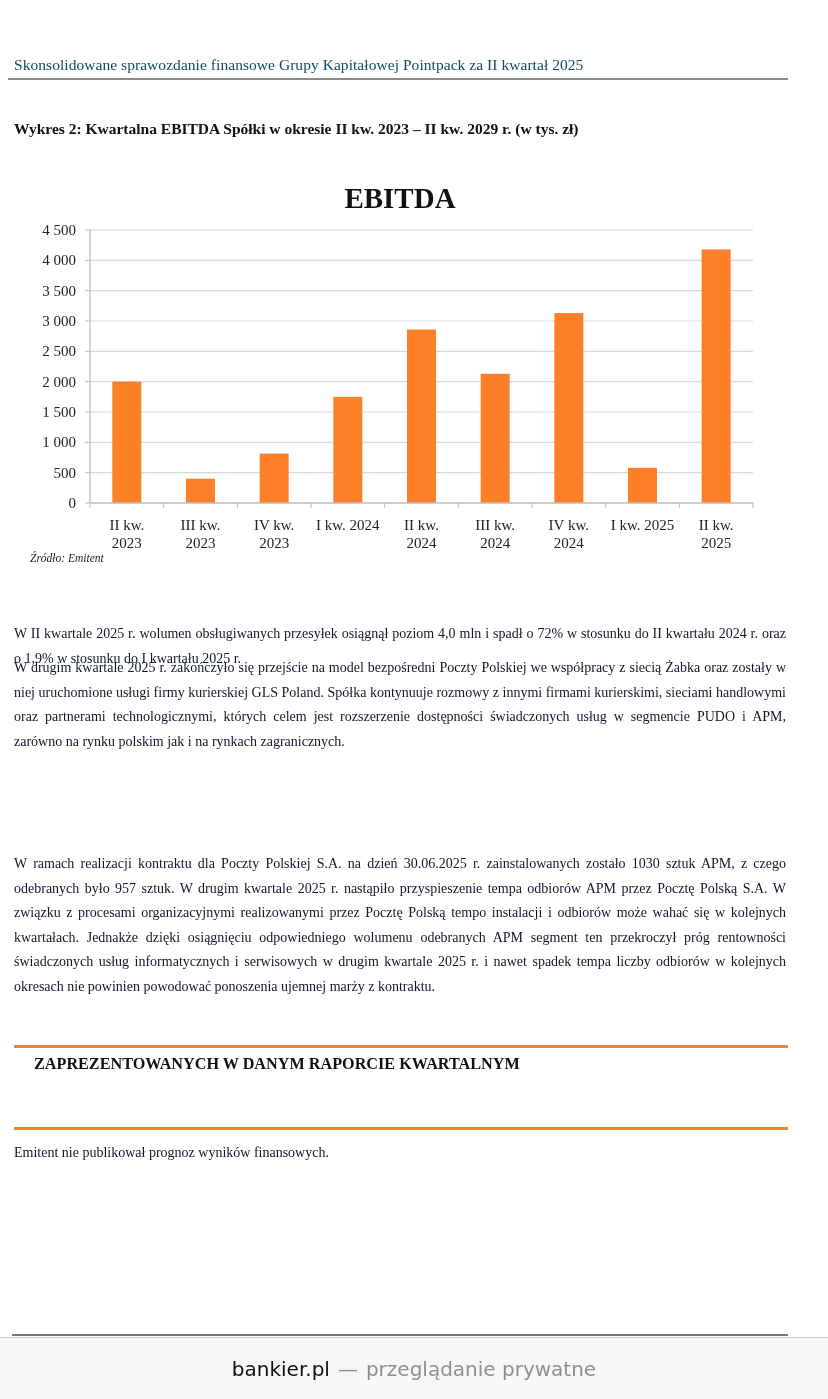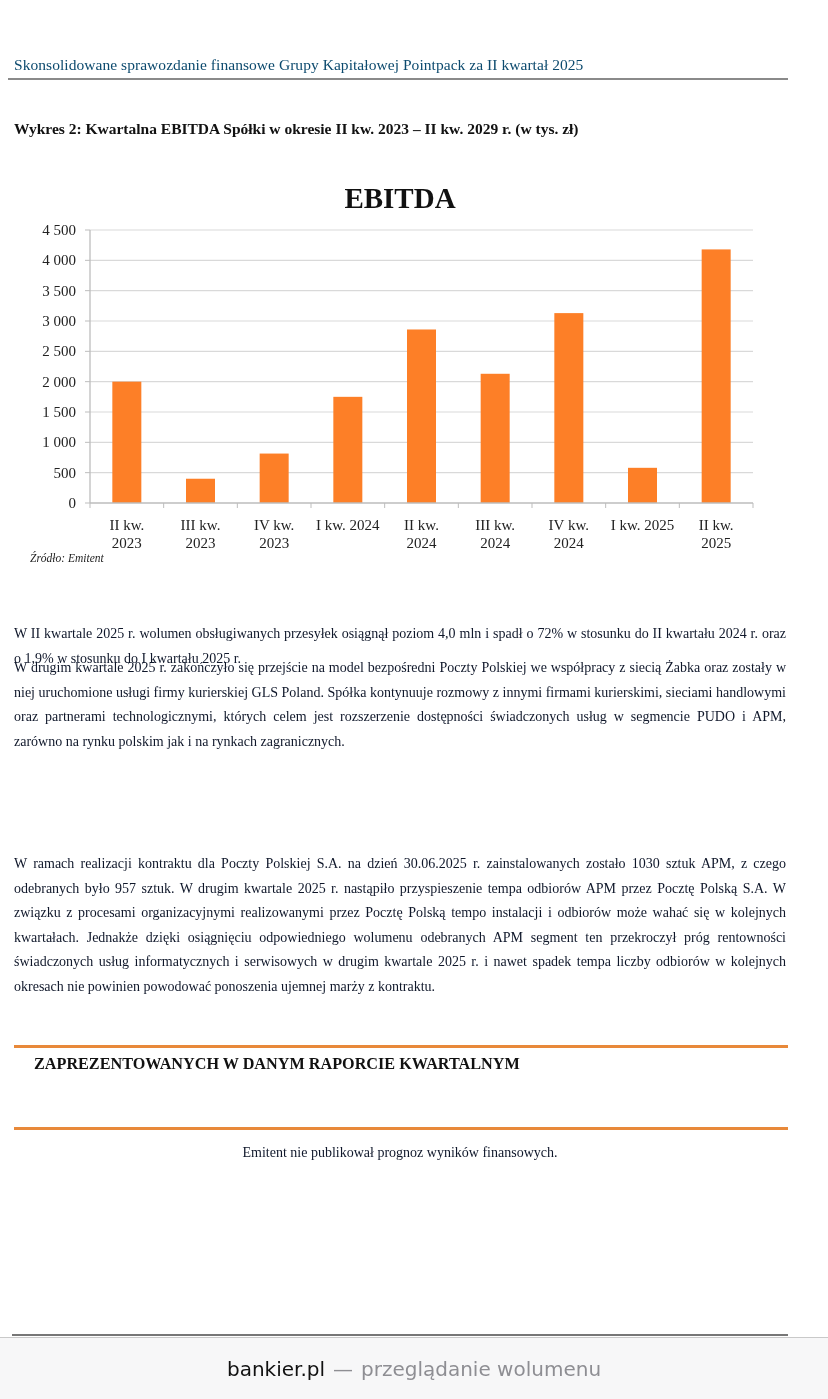--- a/index.html
+++ b/index.html
@@ -43,21 +43,21 @@
     .section-rule.top { top: 1045px; }
     .section-rule.bottom { top: 1127px; }
     .section-heading {
       position: absolute; left: 14px; top: 1052px; width: 772px;
       font-weight: bold; font-size: 16.2px; line-height: 24.5px; color: #111;
       text-align: justify; text-align-last: left;
     }
     .section-heading .hline { display: block; text-align: justify; text-align-last: justify; }
     .section-heading .hline.last { text-align-last: left; margin-left: 20px; }
 
-    #p4 { top: 1141px; text-align: center; }
+    #p4 { top: 1141px; text-align: left; }
 
     .footer-rule { position: absolute; left: 12px; top: 1334px; width: 776px; height: 1.5px; background: #777; }
 
     .browser-bar {
       position: absolute; left: 0; top: 1337px; width: 828px; height: 62px;
       background: #f7f7f8; border-top: 1px solid #c9c9c9;
       display: flex; align-items: center; justify-content: center;
       font-family: "DejaVu Sans", "Liberation Sans", sans-serif; font-size: 20px;
     }
     .browser-bar .domain { color: #111; }
@@ -159,14 +159,14 @@
 </div>
 <div class="section-rule bottom"></div>
 
 <div class="para" id="p4">Emitent nie publikował prognoz wyników finansowych.</div>
 
 <div class="footer-rule"></div>
 
 <div class="browser-bar">
   <span class="domain">bankier.pl</span>
   <span class="sep">—</span>
-  <span class="mode">przeglądanie wolumenu</span>
+  <span class="mode">przeglądanie prywatne</span>
 </div>
 
 </body></html>

